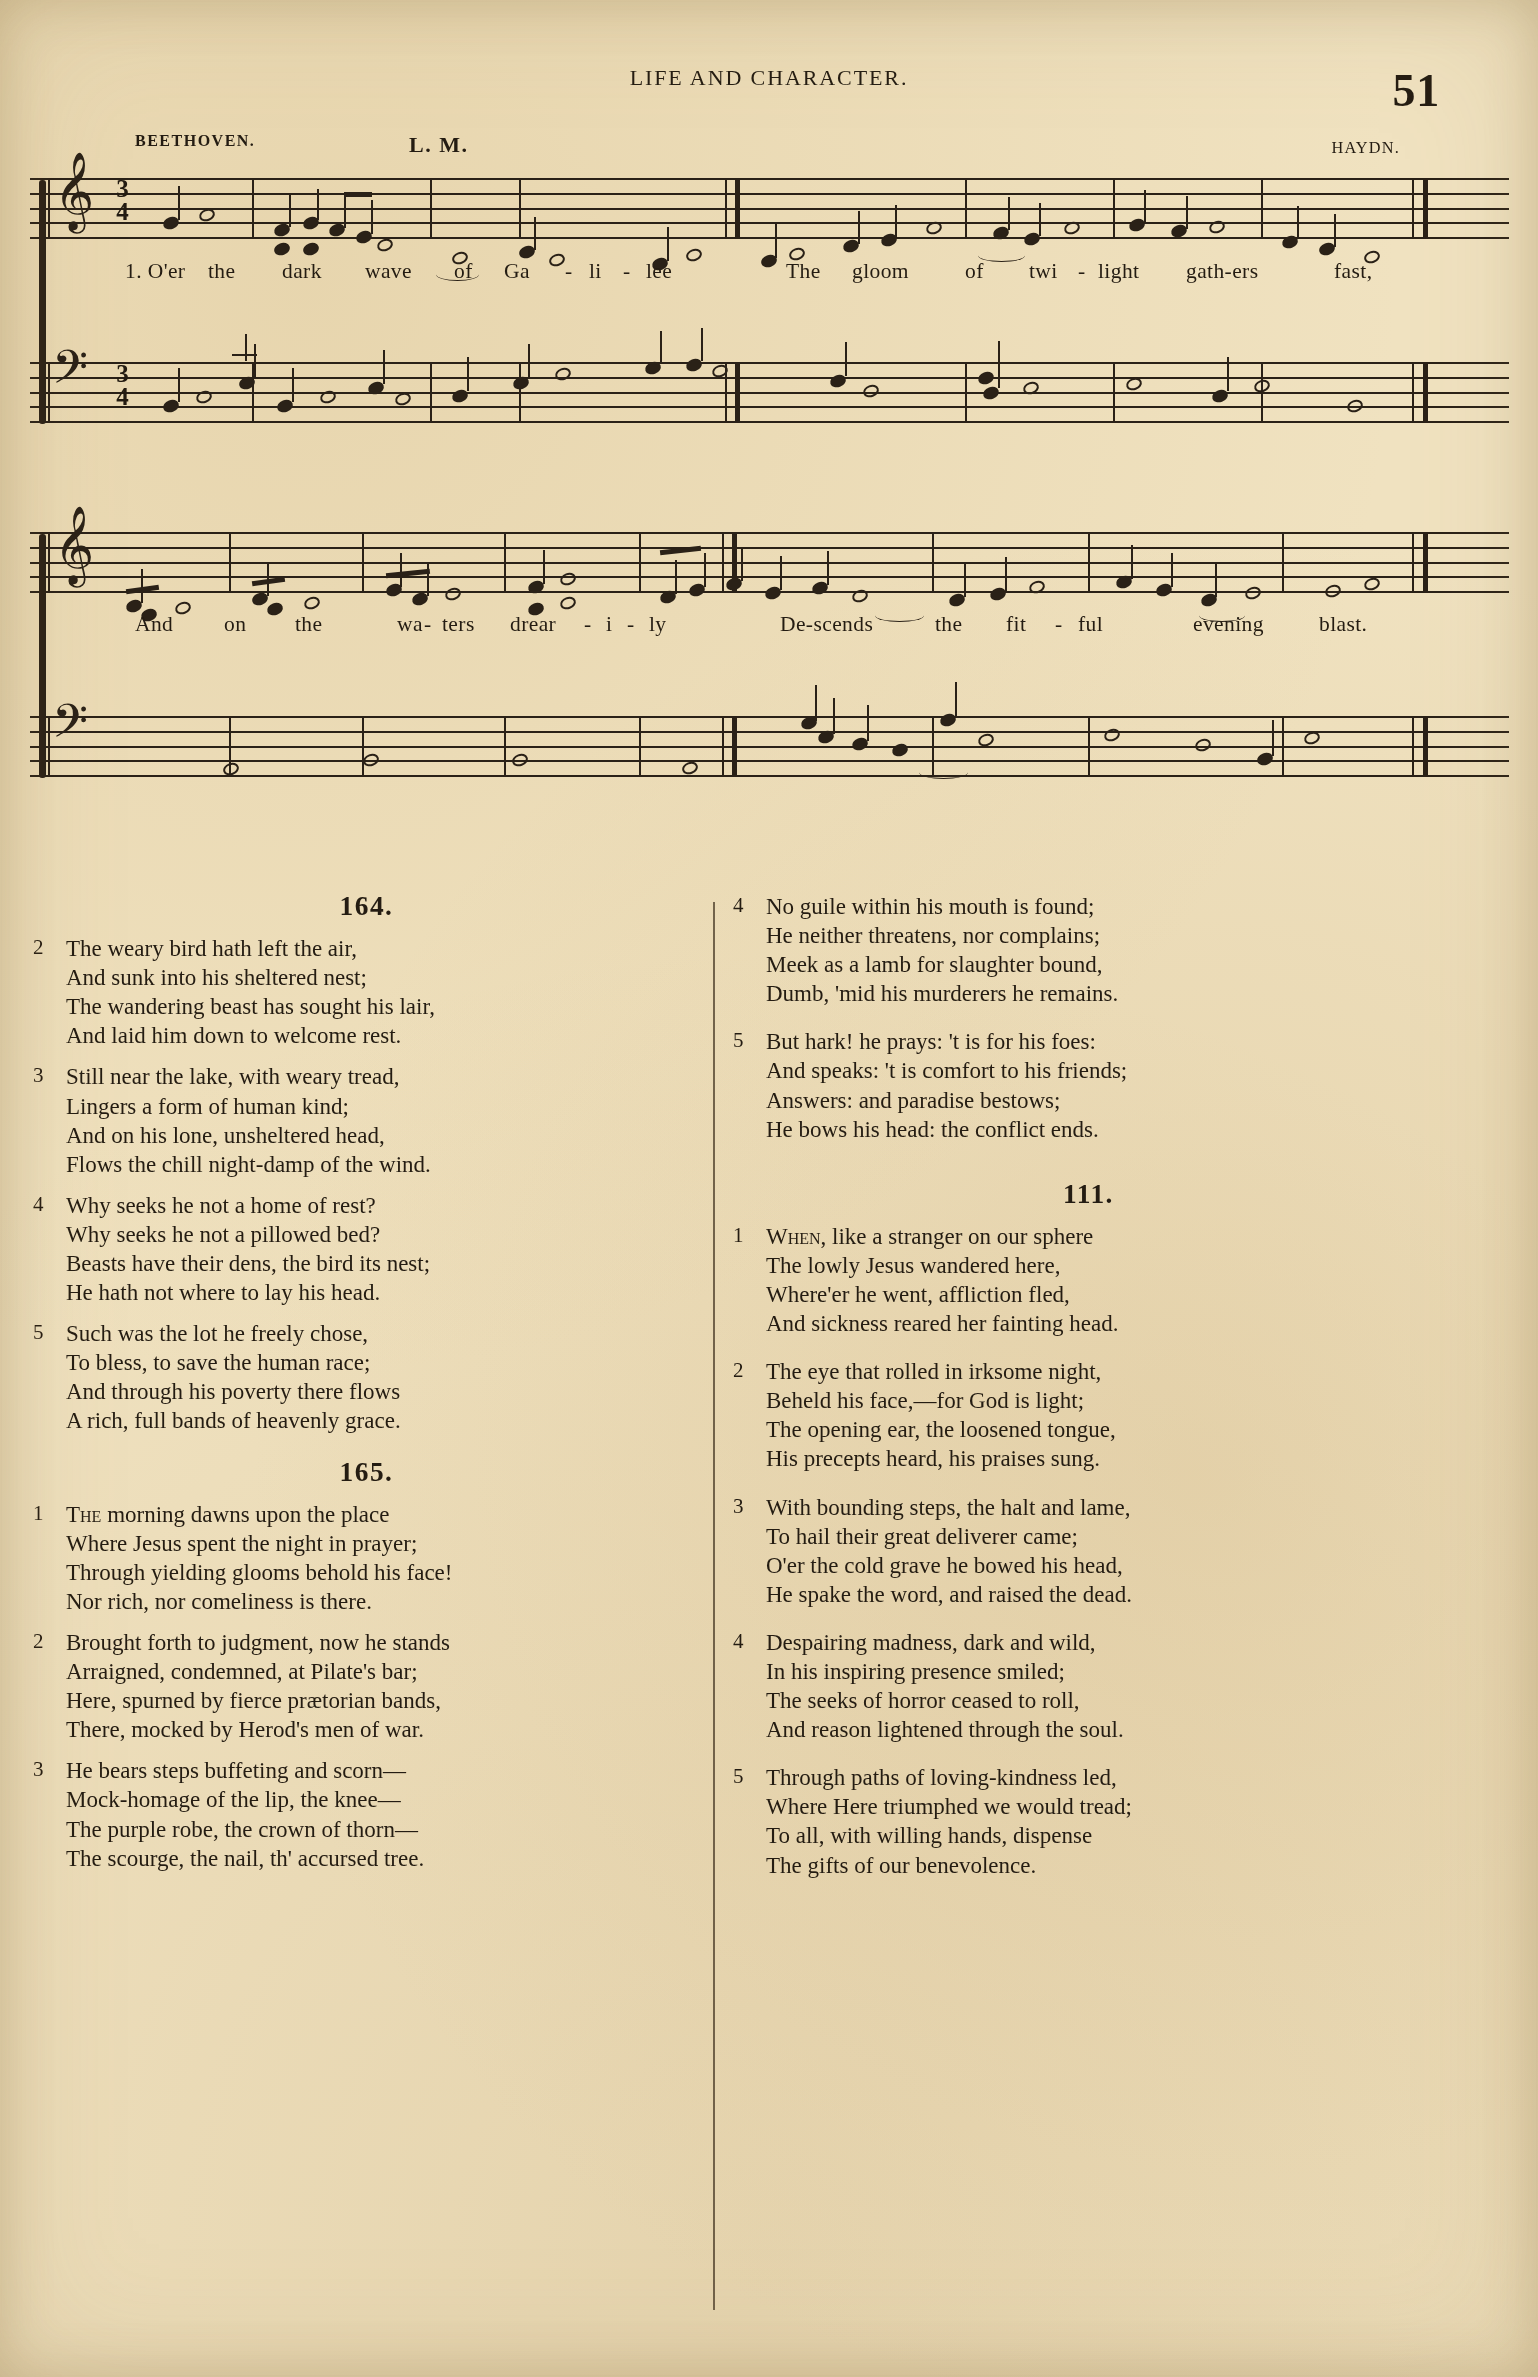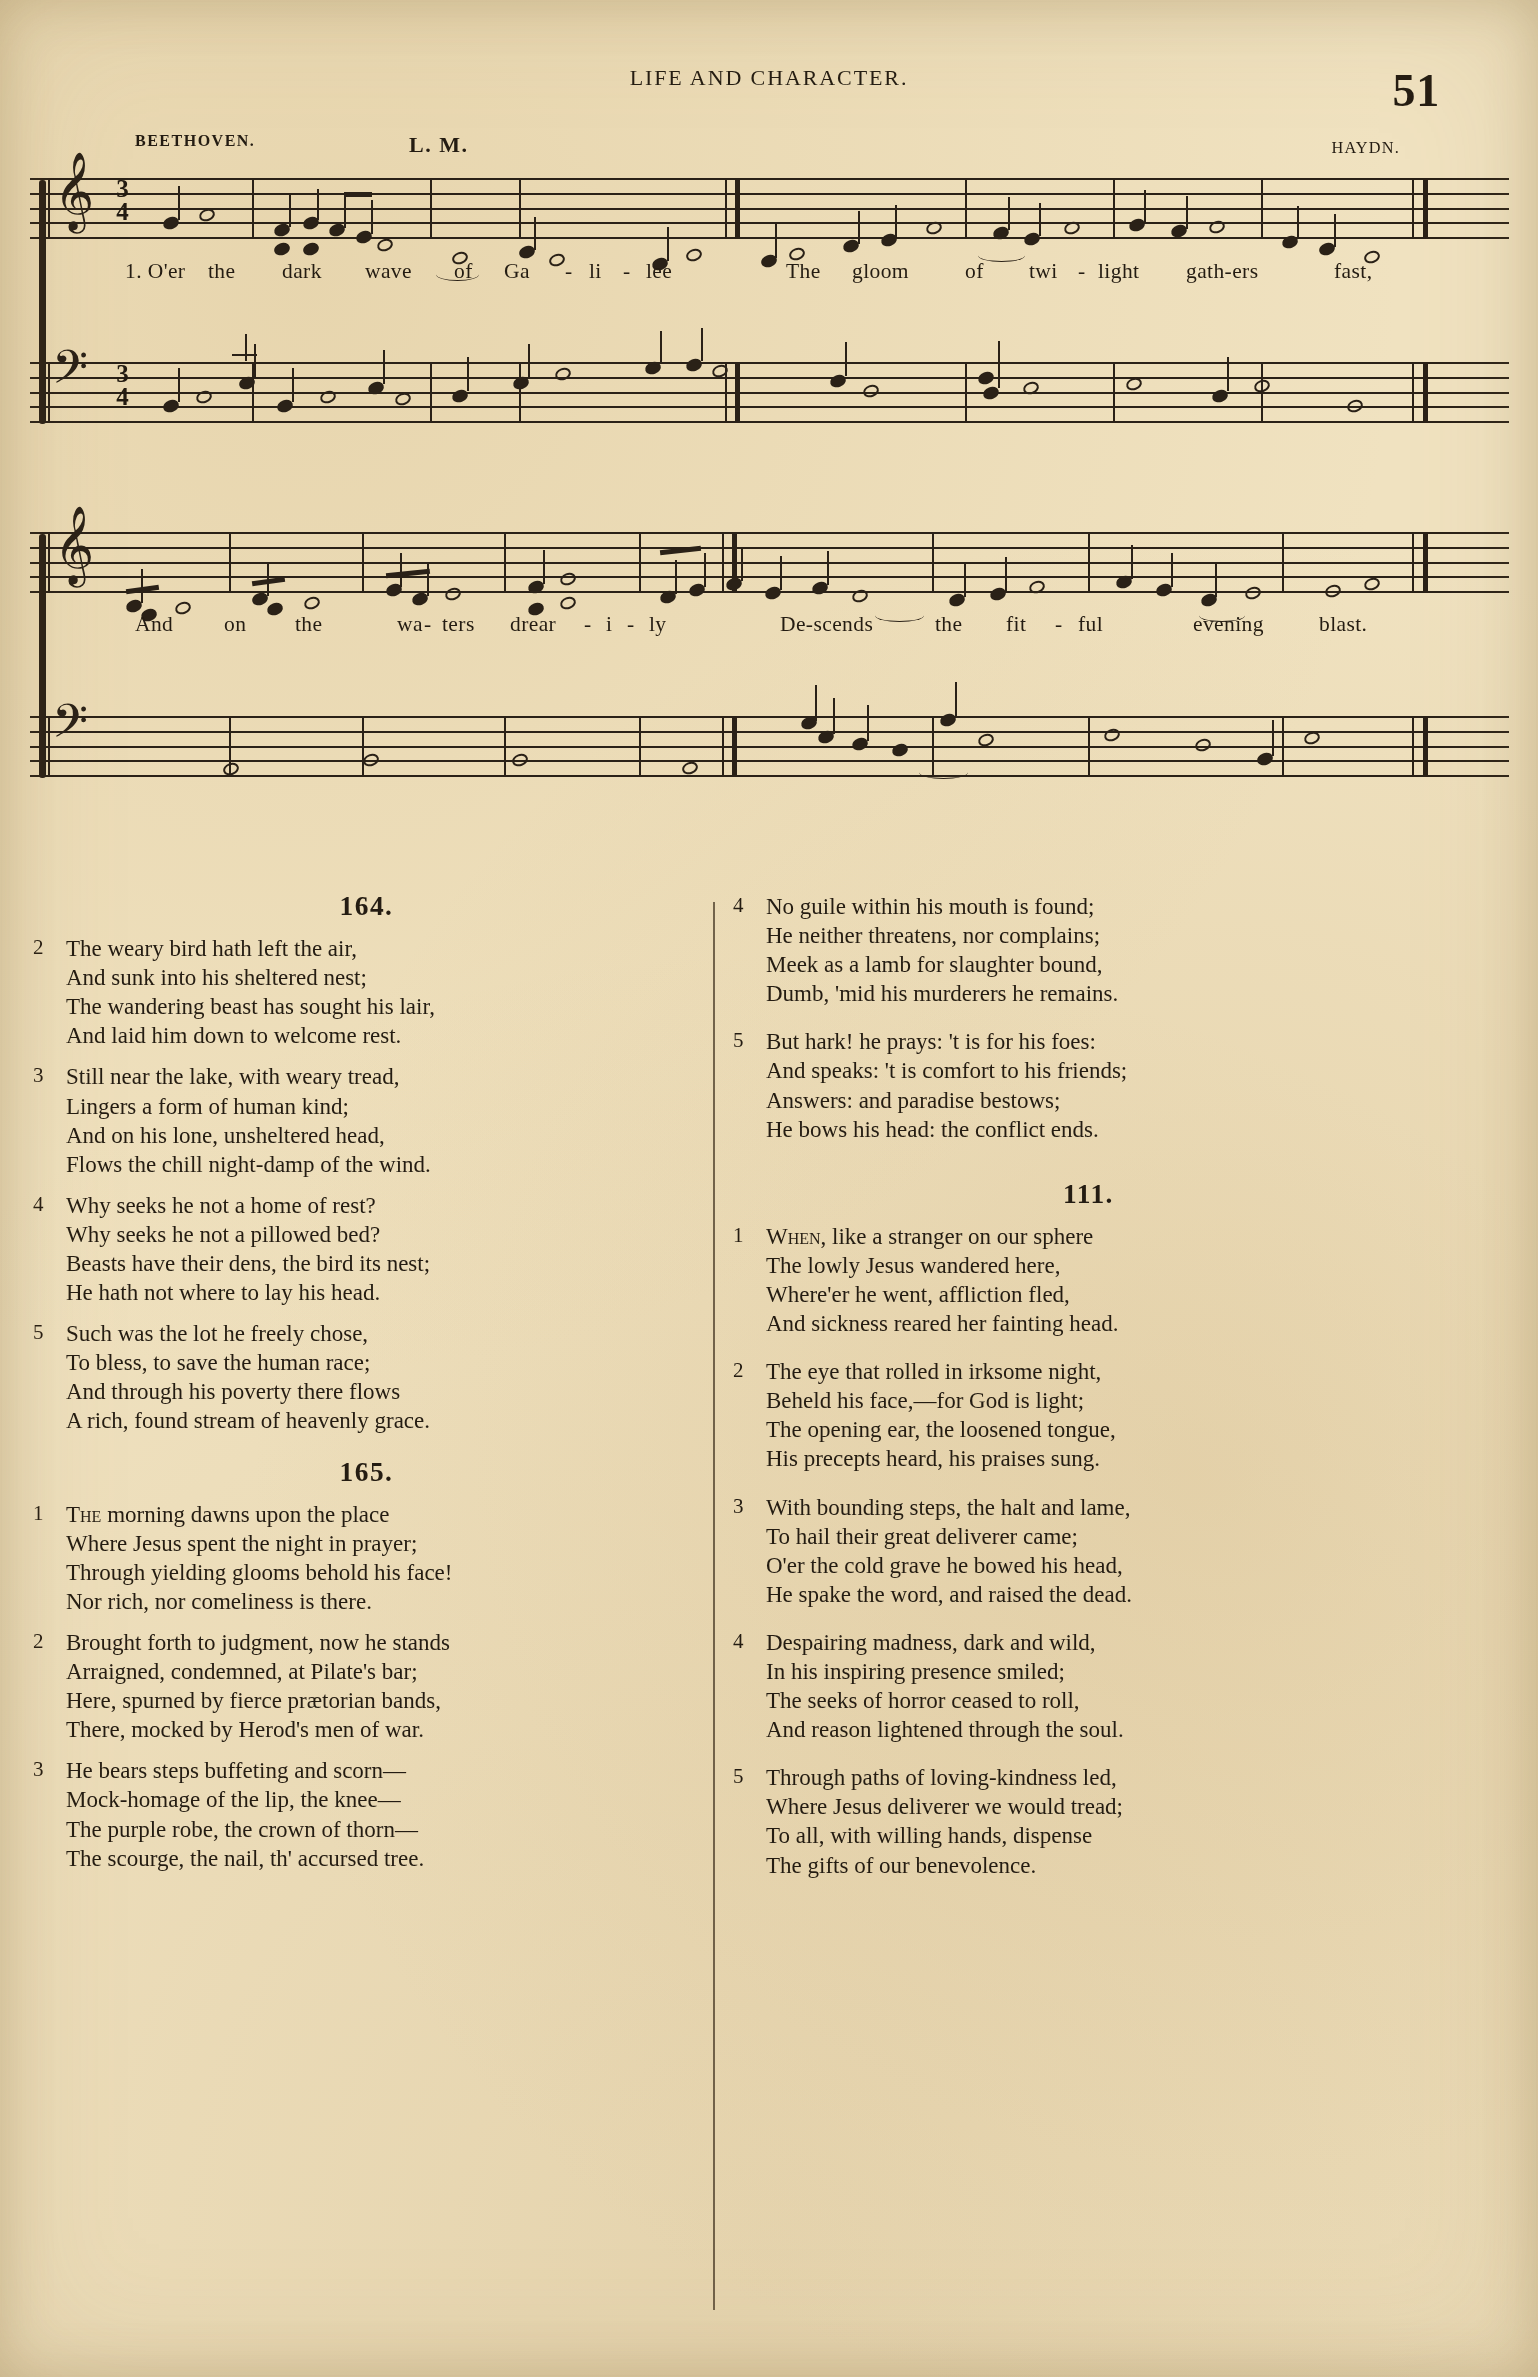--- a/index.html
+++ b/index.html
@@ -574,21 +574,21 @@
         <span class="ln">Why seeks he not a pillowed bed?</span>
         <span class="ln">Beasts have their dens, the bird its nest;</span>
         <span class="ln">He hath not where to lay his head.</span>
       </div>
 
       <div class="stanza">
         <span class="vnum">5</span>
         <span class="ln">Such was the lot he freely chose,</span>
         <span class="ln">To bless, to save the human race;</span>
         <span class="ln">And through his poverty there flows</span>
-        <span class="ln">A rich, found stream of heavenly grace.</span>
+        <span class="ln">A rich, full bands of heavenly grace.</span>
       </div>
 
       <div class="hymn-num">165.</div>
 
       <div class="stanza">
         <span class="vnum">1</span>
         <span class="ln"><span class="smallcaps">The</span> <span>morning dawns upon the place</span></span>
         <span class="ln">Where Jesus spent the night in prayer;</span>
         <span class="ln">Through yielding glooms behold his face!</span>
         <span class="ln">Nor rich, nor comeliness is there.</span>
@@ -659,21 +659,21 @@
         <span class="vnum">4</span>
         <span class="ln">Despairing madness, dark and wild,</span>
         <span class="ln">In his inspiring presence smiled;</span>
         <span class="ln">The seeks of horror ceased to roll,</span>
         <span class="ln">And reason lightened through the soul.</span>
       </div>
 
       <div class="stanza" style="margin-top:19px;">
         <span class="vnum">5</span>
         <span class="ln">Through paths of loving-kindness led,</span>
-        <span class="ln">Where Jesus deliverer we would tread;</span>
+        <span class="ln">Where Here triumphed we would tread;</span>
         <span class="ln">To all, with willing hands, dispense</span>
         <span class="ln">The gifts of our benevolence.</span>
       </div>
     </div>
   </div>
 
   <div class="edge-shade"></div>
 </div>
 
 

